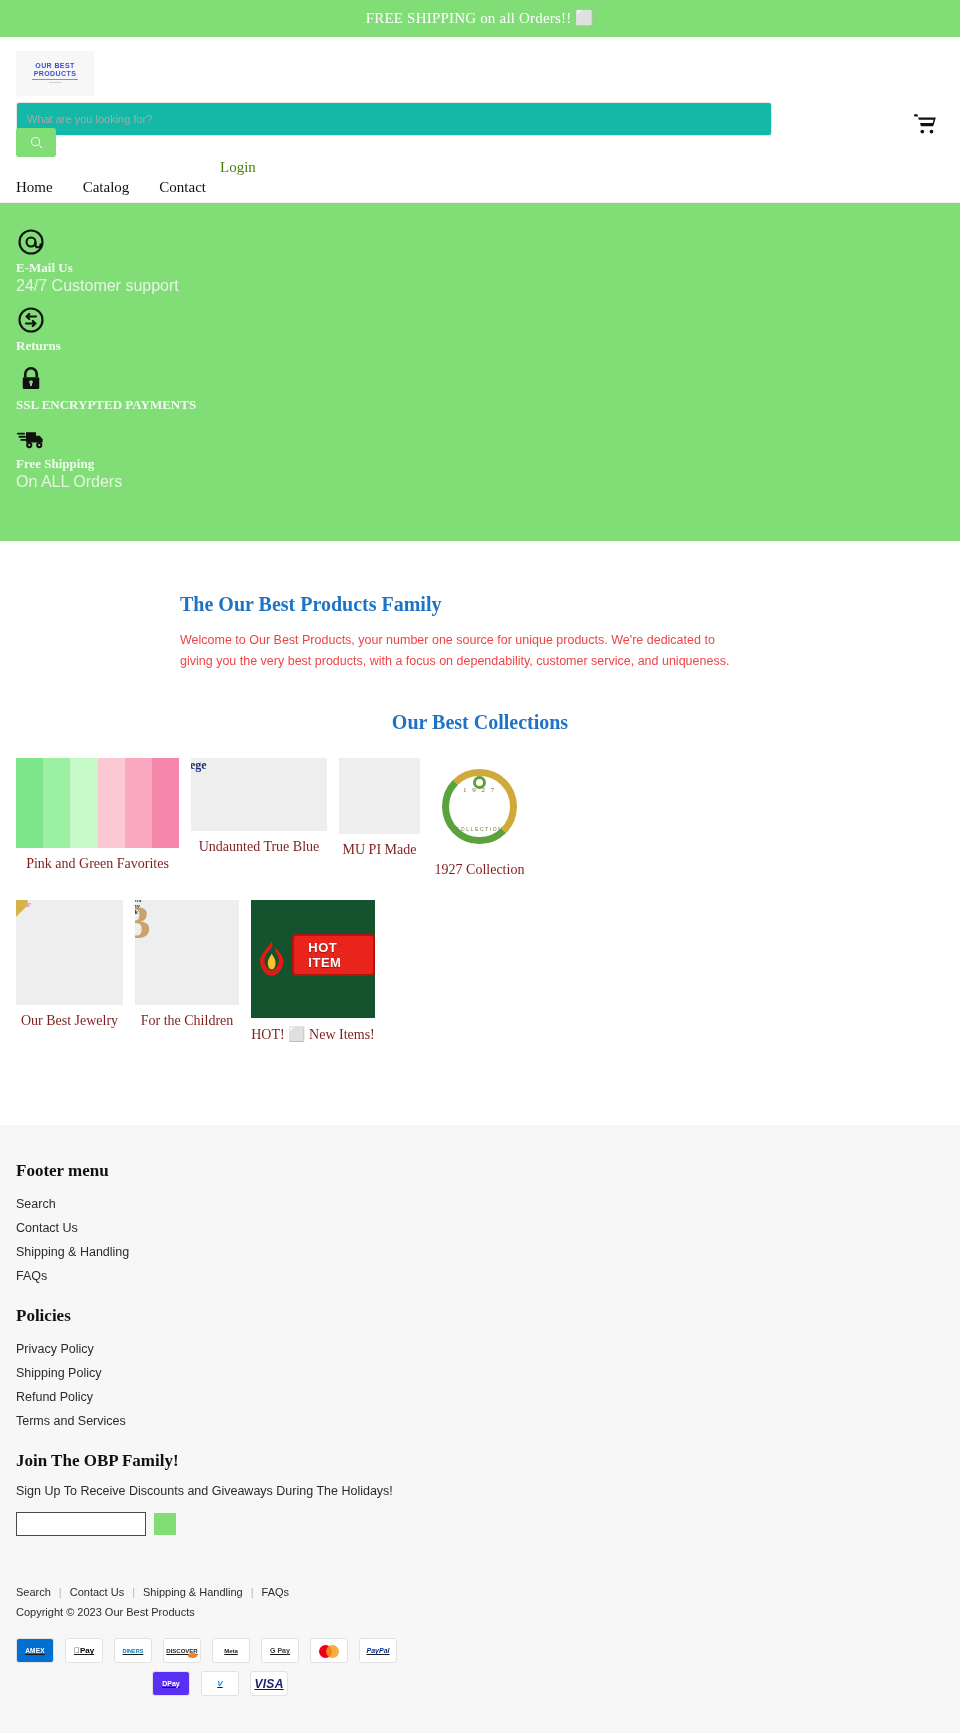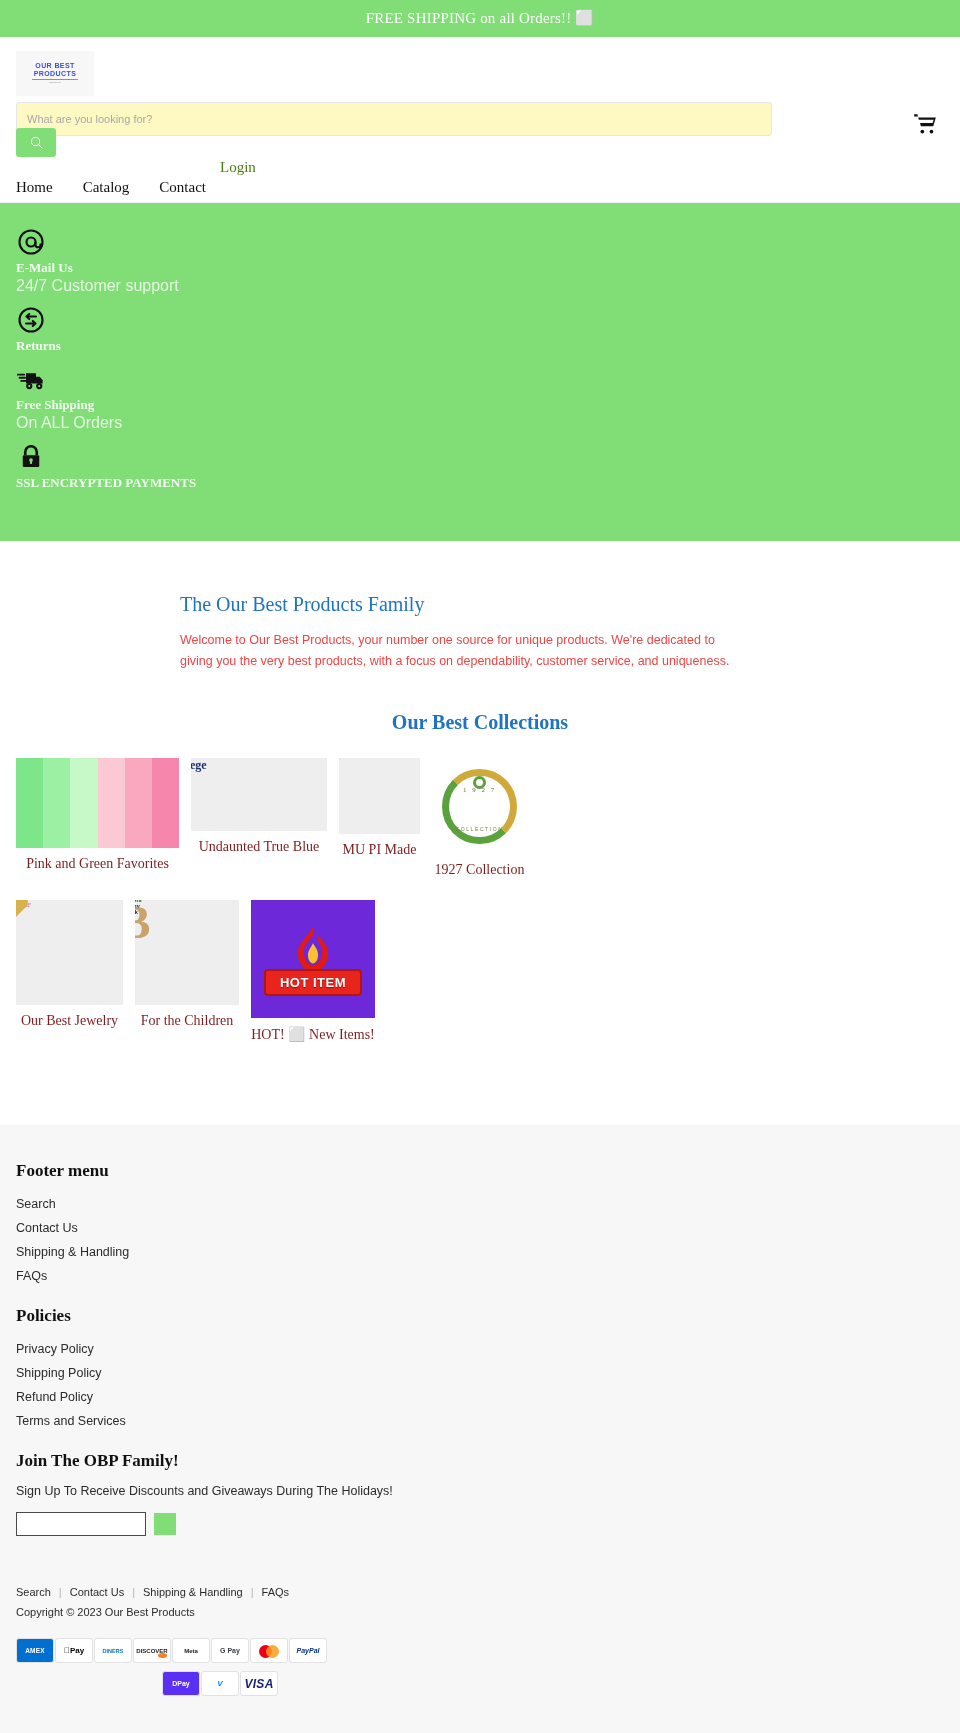--- a/index.html
+++ b/index.html
@@ -57,21 +57,21 @@
 
   .search-row { position: relative; margin-top: 6px; }
   .search-input {
     width: 756px; height: 30px;
     border: 1px solid #e6e6e6;
     border-radius: 3px;
     padding: 16px 10px;
     font-size: 11px;
     font-family: "Liberation Sans", sans-serif;
     color: #333;
-    background: #fef9c3;
+    background: #14b8a6;
     outline: none;
   }
   .search-input::placeholder { color: #a8a8a8; }
   .search-btn {
     position: absolute; left: 0; top: 26px;
     width: 40px; height: 29px;
     background: #81dd76;
     border: none;
     border-radius: 3px;
     cursor: pointer;
@@ -113,21 +113,21 @@
     margin-top: 1px;
   }
 
   
   .intro { padding: 52px 16px 0; }
   .intro-inner { max-width: 560px; margin-left: 164px; }
   .intro h2 {
     font-family: "Liberation Serif", serif;
     color: #1f73c4;
     font-size: 20px;
-    font-weight: normal;
+    font-weight: bold;
     margin-bottom: 14px;
   }
   .intro p { font-size: 12.5px; line-height: 1.65; color: #ef4444; }
 
   
   .collections { padding: 40px 16px 60px; }
   .collections h2 {
     font-family: "Liberation Serif", serif;
     color: #1f73c4;
     font-size: 20px;
@@ -207,21 +207,21 @@
   .art-jewelry .lines { position: absolute; left: 16%; bottom: 12%; width: 68%; height: 22%; }
   .art-jewelry .lines i { display: block; height: 2px; background: #e3cfcf; margin-bottom: 3px; }
 
   .art-piggy { width: 100%; height: 100%; background: linear-gradient(#4a4a48 0%, #6b5f50 30%, #8a7a60 70%, #6a5c48 100%); position: relative; }
   .art-piggy .top-bar { position: absolute; left: 0; top: 0; width: 100%; height: 17%; background: #d8b96a; display: flex; align-items: center; justify-content: center; }
   .art-piggy .top-bar span { font-size: 5.5px; font-weight: bold; color: #1a1a1a; }
   .art-piggy .letter { position: absolute; left: 50%; top: 24%; transform: translateX(-50%); font-family: "Liberation Serif", serif; font-weight: bold; font-size: 46px; color: #c59a5e; opacity: .9; line-height: 1; }
   .art-piggy .name-bar { position: absolute; left: 0; bottom: 16%; width: 100%; text-align: center; font-family: "Liberation Serif", serif; font-size: 11px; color: #f3e7cf; }
   .art-piggy .cust-bar { position: absolute; left: 0; bottom: 0; width: 100%; height: 13%; background: #111; color: #fff; font-size: 6px; display: flex; align-items: center; justify-content: center; font-weight: bold; }
 
-  .art-hot { width: 100%; height: 100%; background: #6d28d9; display: flex; flex-direction: column; align-items: center; justify-content: center; }
+  .art-hot { width: 100%; height: 100%; background: #14532d; display: flex; flex-direction: row; align-items: center; justify-content: center; }
   .art-hot .flame { width: 54px; height: 54px; }
   .art-hot .badge {
     margin-top: -8px;
     background: #e8241c; color: #fff;
     font-family: "Liberation Sans", sans-serif; font-weight: bold;
     font-size: 13px; letter-spacing: .5px;
     padding: 4px 14px; border-radius: 4px;
     border: 2px solid #b3140d;
     text-shadow: 0 1px 1px rgba(0,0,0,.4);
   }
@@ -251,21 +251,21 @@
   }
 
   
   .subfooter { background: #f7f7f7; padding: 22px 16px 30px; }
   .sub-links { display: flex; align-items: center; gap: 8px; font-size: 11px; margin-bottom: 8px; }
   .sub-links a { color: #2b2b2b; text-decoration: none; }
   .sub-links .sep { color: #b5b5b5; }
   .copyright { font-size: 11px; color: #2b2b2b; margin-bottom: 20px; }
 
   .pay-rows { }
-  .pay-row { display: flex; gap: 1px; margin-bottom: 8px; }
+  .pay-row { display: flex; gap: 11px; margin-bottom: 8px; text-decoration: underline; }
   .pay-row.centered { justify-content: center; padding-right: 520px; }
   .pay {
     width: 38px; height: 25px;
     background: #fff;
     border: 1px solid #e2e2e2;
     border-radius: 3px;
     display: flex; align-items: center; justify-content: center;
     font-size: 6px; font-weight: bold;
     font-family: "Liberation Sans", sans-serif;
     overflow: hidden;
@@ -349,41 +349,41 @@
         <path d="M16 9.2H8.4M8.4 9.2l2.2-2M8.4 9.2l2.2 2" stroke-linecap="round"></path>
         <path d="M8 14.8h7.6M15.6 14.8l-2.2-2M15.6 14.8l-2.2 2" stroke-linecap="round"></path>
       </svg>
     </span>
     <div class="feature-title">Returns</div>
   </div>
 
   <div class="feature">
     <span class="feature-icon">
       <svg viewBox="0 0 24 24">
+        <path d="M7.4 10.6V8a4.6 4.6 0 0 1 9.2 0v2.6" fill="none" stroke="currentColor" stroke-width="2.1"></path>
+        <rect x="5.4" y="10.6" width="13.2" height="9.4" rx="1" fill="currentColor"></rect>
+        <circle cx="12" cy="14.4" r="1.5" fill="#81dd76"></circle>
+        <rect x="11.2" y="14.4" width="1.6" height="3.1" fill="#81dd76"></rect>
+      </svg>
+    </span>
+    <div class="feature-title">SSL ENCRYPTED PAYMENTS</div>
+  </div>
+
+  <div class="feature">
+    <span class="feature-icon">
+      <svg viewBox="0 0 24 24">
         <path d="M1.5 8.5h5M2.8 11h4.4M4.2 13.5h3.6" stroke="currentColor" stroke-width="1.5" stroke-linecap="round" fill="none"></path>
         <rect x="8" y="7.4" width="8" height="8.2" fill="currentColor"></rect>
         <path d="M16 10.2h3l2.3 2.8v2.6H16z" fill="currentColor"></path>
         <circle cx="10.6" cy="17.6" r="1.7" fill="none" stroke="currentColor" stroke-width="1.6"></circle>
         <circle cx="18.6" cy="17.6" r="1.7" fill="none" stroke="currentColor" stroke-width="1.6"></circle>
       </svg>
     </span>
     <div class="feature-title">Free Shipping</div>
     <div class="feature-sub">On ALL Orders</div>
-  </div>
-
-  <div class="feature">
-    <span class="feature-icon">
-      <svg viewBox="0 0 24 24">
-        <path d="M7.4 10.6V8a4.6 4.6 0 0 1 9.2 0v2.6" fill="none" stroke="currentColor" stroke-width="2.1"></path>
-        <rect x="5.4" y="10.6" width="13.2" height="9.4" rx="1" fill="currentColor"></rect>
-        <circle cx="12" cy="14.4" r="1.5" fill="#81dd76"></circle>
-        <rect x="11.2" y="14.4" width="1.6" height="3.1" fill="#81dd76"></rect>
-      </svg>
-    </span>
-    <div class="feature-title">SSL ENCRYPTED PAYMENTS</div>
   </div>
 
 </div>
 
 <div class="intro">
   <div class="intro-inner">
     <h2>The Our Best Products Family</h2>
     <p>Welcome to Our Best Products, your number one source for unique products. We're dedicated to giving you the very best products, with a focus on dependability, customer service, and uniqueness.</p>
   </div>
 </div>

